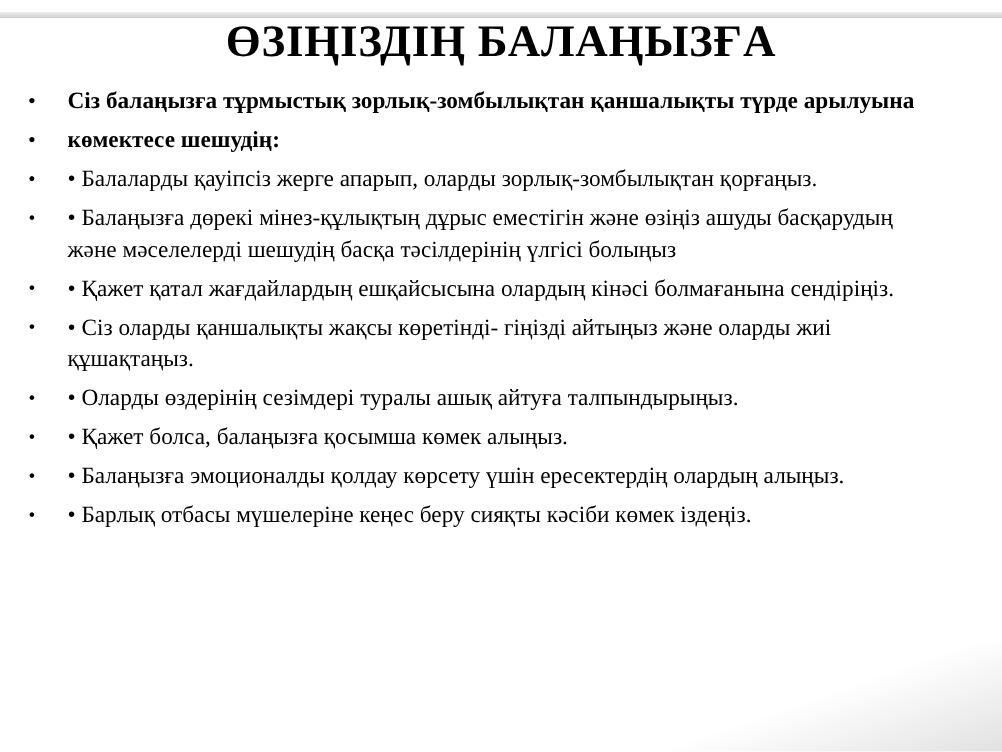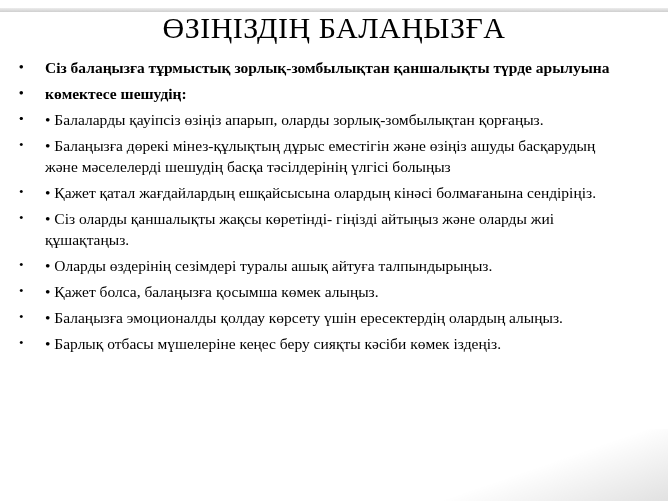--- a/index.html
+++ b/index.html
@@ -34,21 +34,21 @@
     right: 0;
     bottom: 0;
     width: 230px;
     height: 80px;
     background: linear-gradient(to bottom right, rgba(0,0,0,0) 45%, rgba(0,0,0,0.13) 100%);
     pointer-events: none;
   }
   .slide-title {
     margin: 8px 14px 0 14px;
     text-align: center;
-    font-weight: 400;
+    font-weight: 700;
     font-size: 30px;
     line-height: 40px;
     letter-spacing: 0.5px;
   }
   .bullet-list {
     margin-top: 9px;
     padding-right: 58px;
   }
   .bullet-row {
     position: relative;
@@ -85,21 +85,21 @@
     </div>
     <div class="bullet-row bold">
       <span class="marker">•</span>
       <span>көмектесе шешудің:</span>
     </div>
     <div class="bullet-row">
       <span class="marker">•</span>
     </div>
     <div class="bullet-row">
       <span class="marker">•</span>
-      <span>• Балаларды қауіпсіз өзіңіз апарып, оларды зорлық-зомбылықтан қорғаңыз.</span>
+      <span>• Балаларды қауіпсіз жерге апарып, оларды зорлық-зомбылықтан қорғаңыз.</span>
     </div>
     <div class="bullet-row">
       <span class="marker">•</span>
       <span>• Балаңызға дөрекі мінез-құлықтың дұрыс еместігін және өзіңіз ашуды басқарудың және мәселелерді шешудің басқа тәсілдерінің үлгісі болыңыз</span>
     </div>
     <div class="bullet-row">
       <span class="marker">•</span>
       <span>• Қажет қатал жағдайлардың ешқайсысына олардың кінәсі болмағанына сендіріңіз.</span>
     </div>
     <div class="bullet-row">

